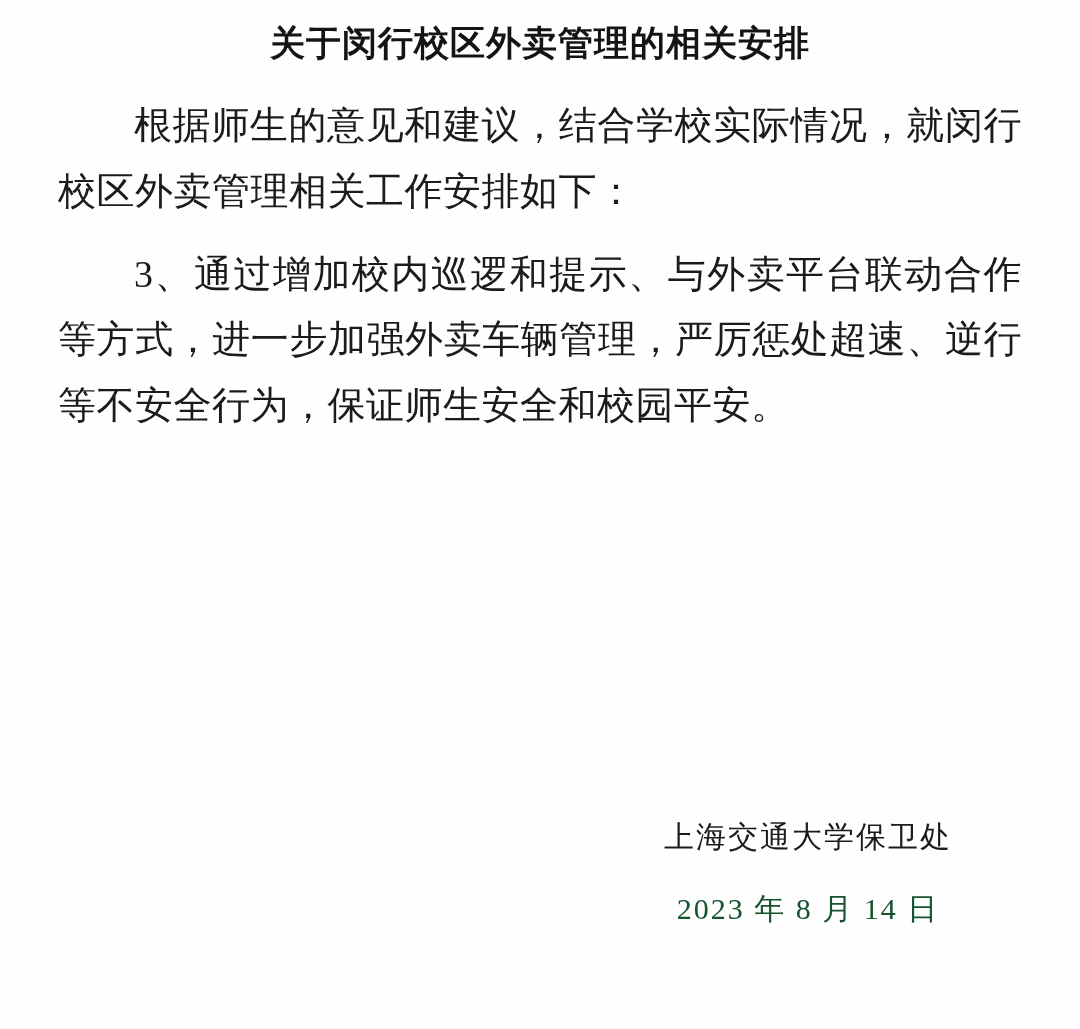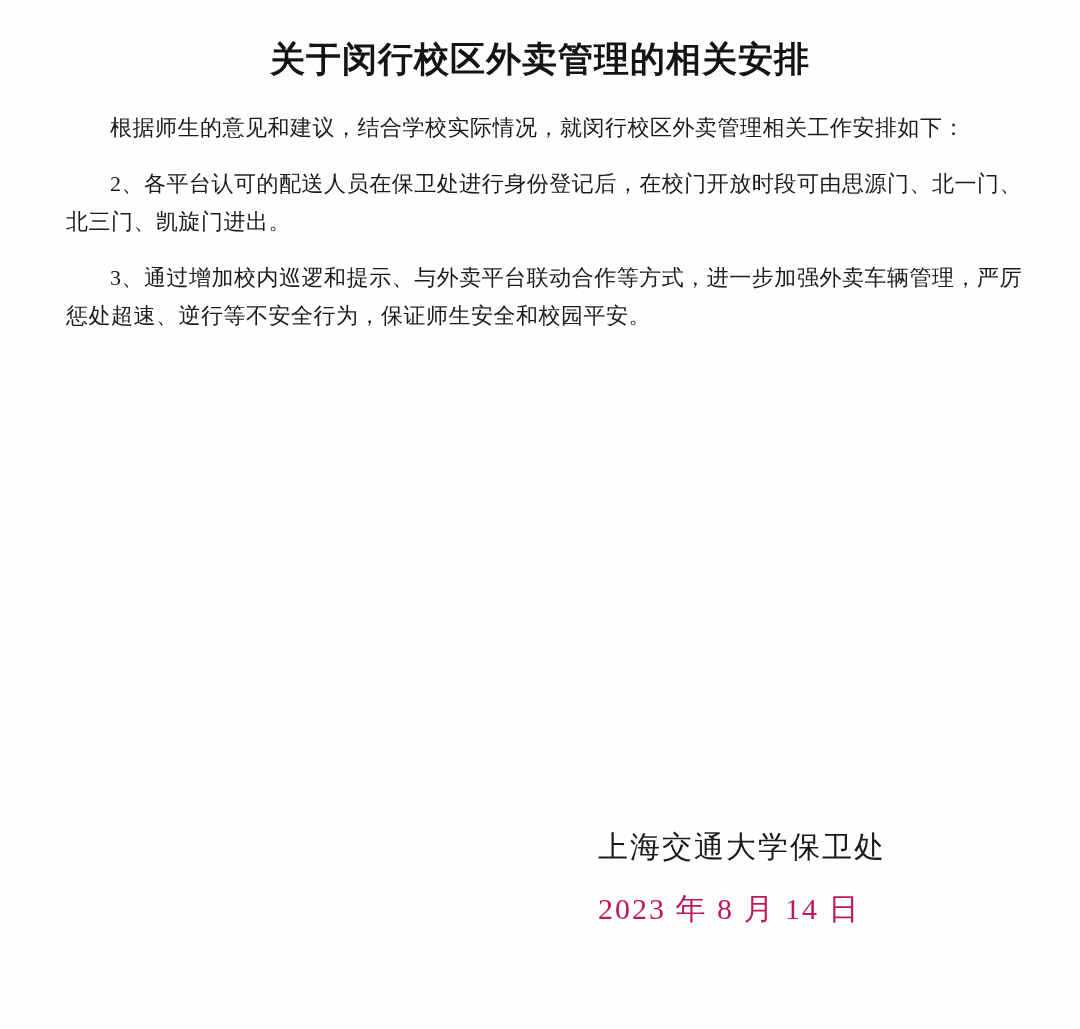--- a/index.html
+++ b/index.html
@@ -17,74 +17,73 @@
   .page {
     position: relative;
     width: 1080px;
     height: 1029px;
     box-sizing: border-box;
     padding: 0 58px;
     background: #fefefe;
   }
   .doc-title {
     margin: 0;
-    padding-top: 36px;
+    padding-top: 20px;
     text-align: center;
     font-size: 35px;
     font-weight: 700;
     letter-spacing: 1px;
     color: #141414;
     line-height: 1.35;
   }
   .body-block {
     margin-top: 26px;
   }
   .para {
-    margin: 0 0 18px 8px;
-    font-size: 22px;
+    margin: 0 0 18px 0;
+    font-size: 38px;
     line-height: 1.72;
     text-align: justify;
     text-indent: 2em;
     color: #1b1b1b;
     letter-spacing: 0.5px;
   }
   .para.last {
     margin-bottom: 0;
   }
   .signature {
     position: absolute;
     right: 62px;
     bottom: 96px;
     width: 420px;
-    text-align: left;
+    text-align: center;
   }
   .sign-org {
     font-size: 30px;
     line-height: 1.6;
     letter-spacing: 2px;
     color: #1b1b1b;
   }
   .sign-date {
-    margin-top: 14px;
+    margin-top: 24px;
     font-size: 30px;
     line-height: 1.6;
     letter-spacing: 2px;
-    color: #be185d;
+    color: #14532d;
   }
 </style>
 </head>
 <body>
 
 <div class="page">
 
   <h1 class="doc-title">关于闵行校区外卖管理的相关安排</h1>
 
   <div class="body-block">
     <p class="para">根据师生的意见和建议，结合学校实际情况，就闵行校区外卖管理相关工作安排如下：</p>
-    <p class="para">2、各平台认可的配送人员在保卫处进行身份登记后，在校门开放时段可由思源门、北一门、北三门、凯旋门进出。</p>
     <p class="para">3、通过增加校内巡逻和提示、与外卖平台联动合作等方式，进一步加强外卖车辆管理，严厉惩处超速、逆行等不安全行为，保证师生安全和校园平安。</p>
   </div>
 
   <div class="signature">
     <div class="sign-org">上海交通大学保卫处</div>
     <div class="sign-date">2023 年 8 月 14 日</div>
   </div>
 
 </div>
 

